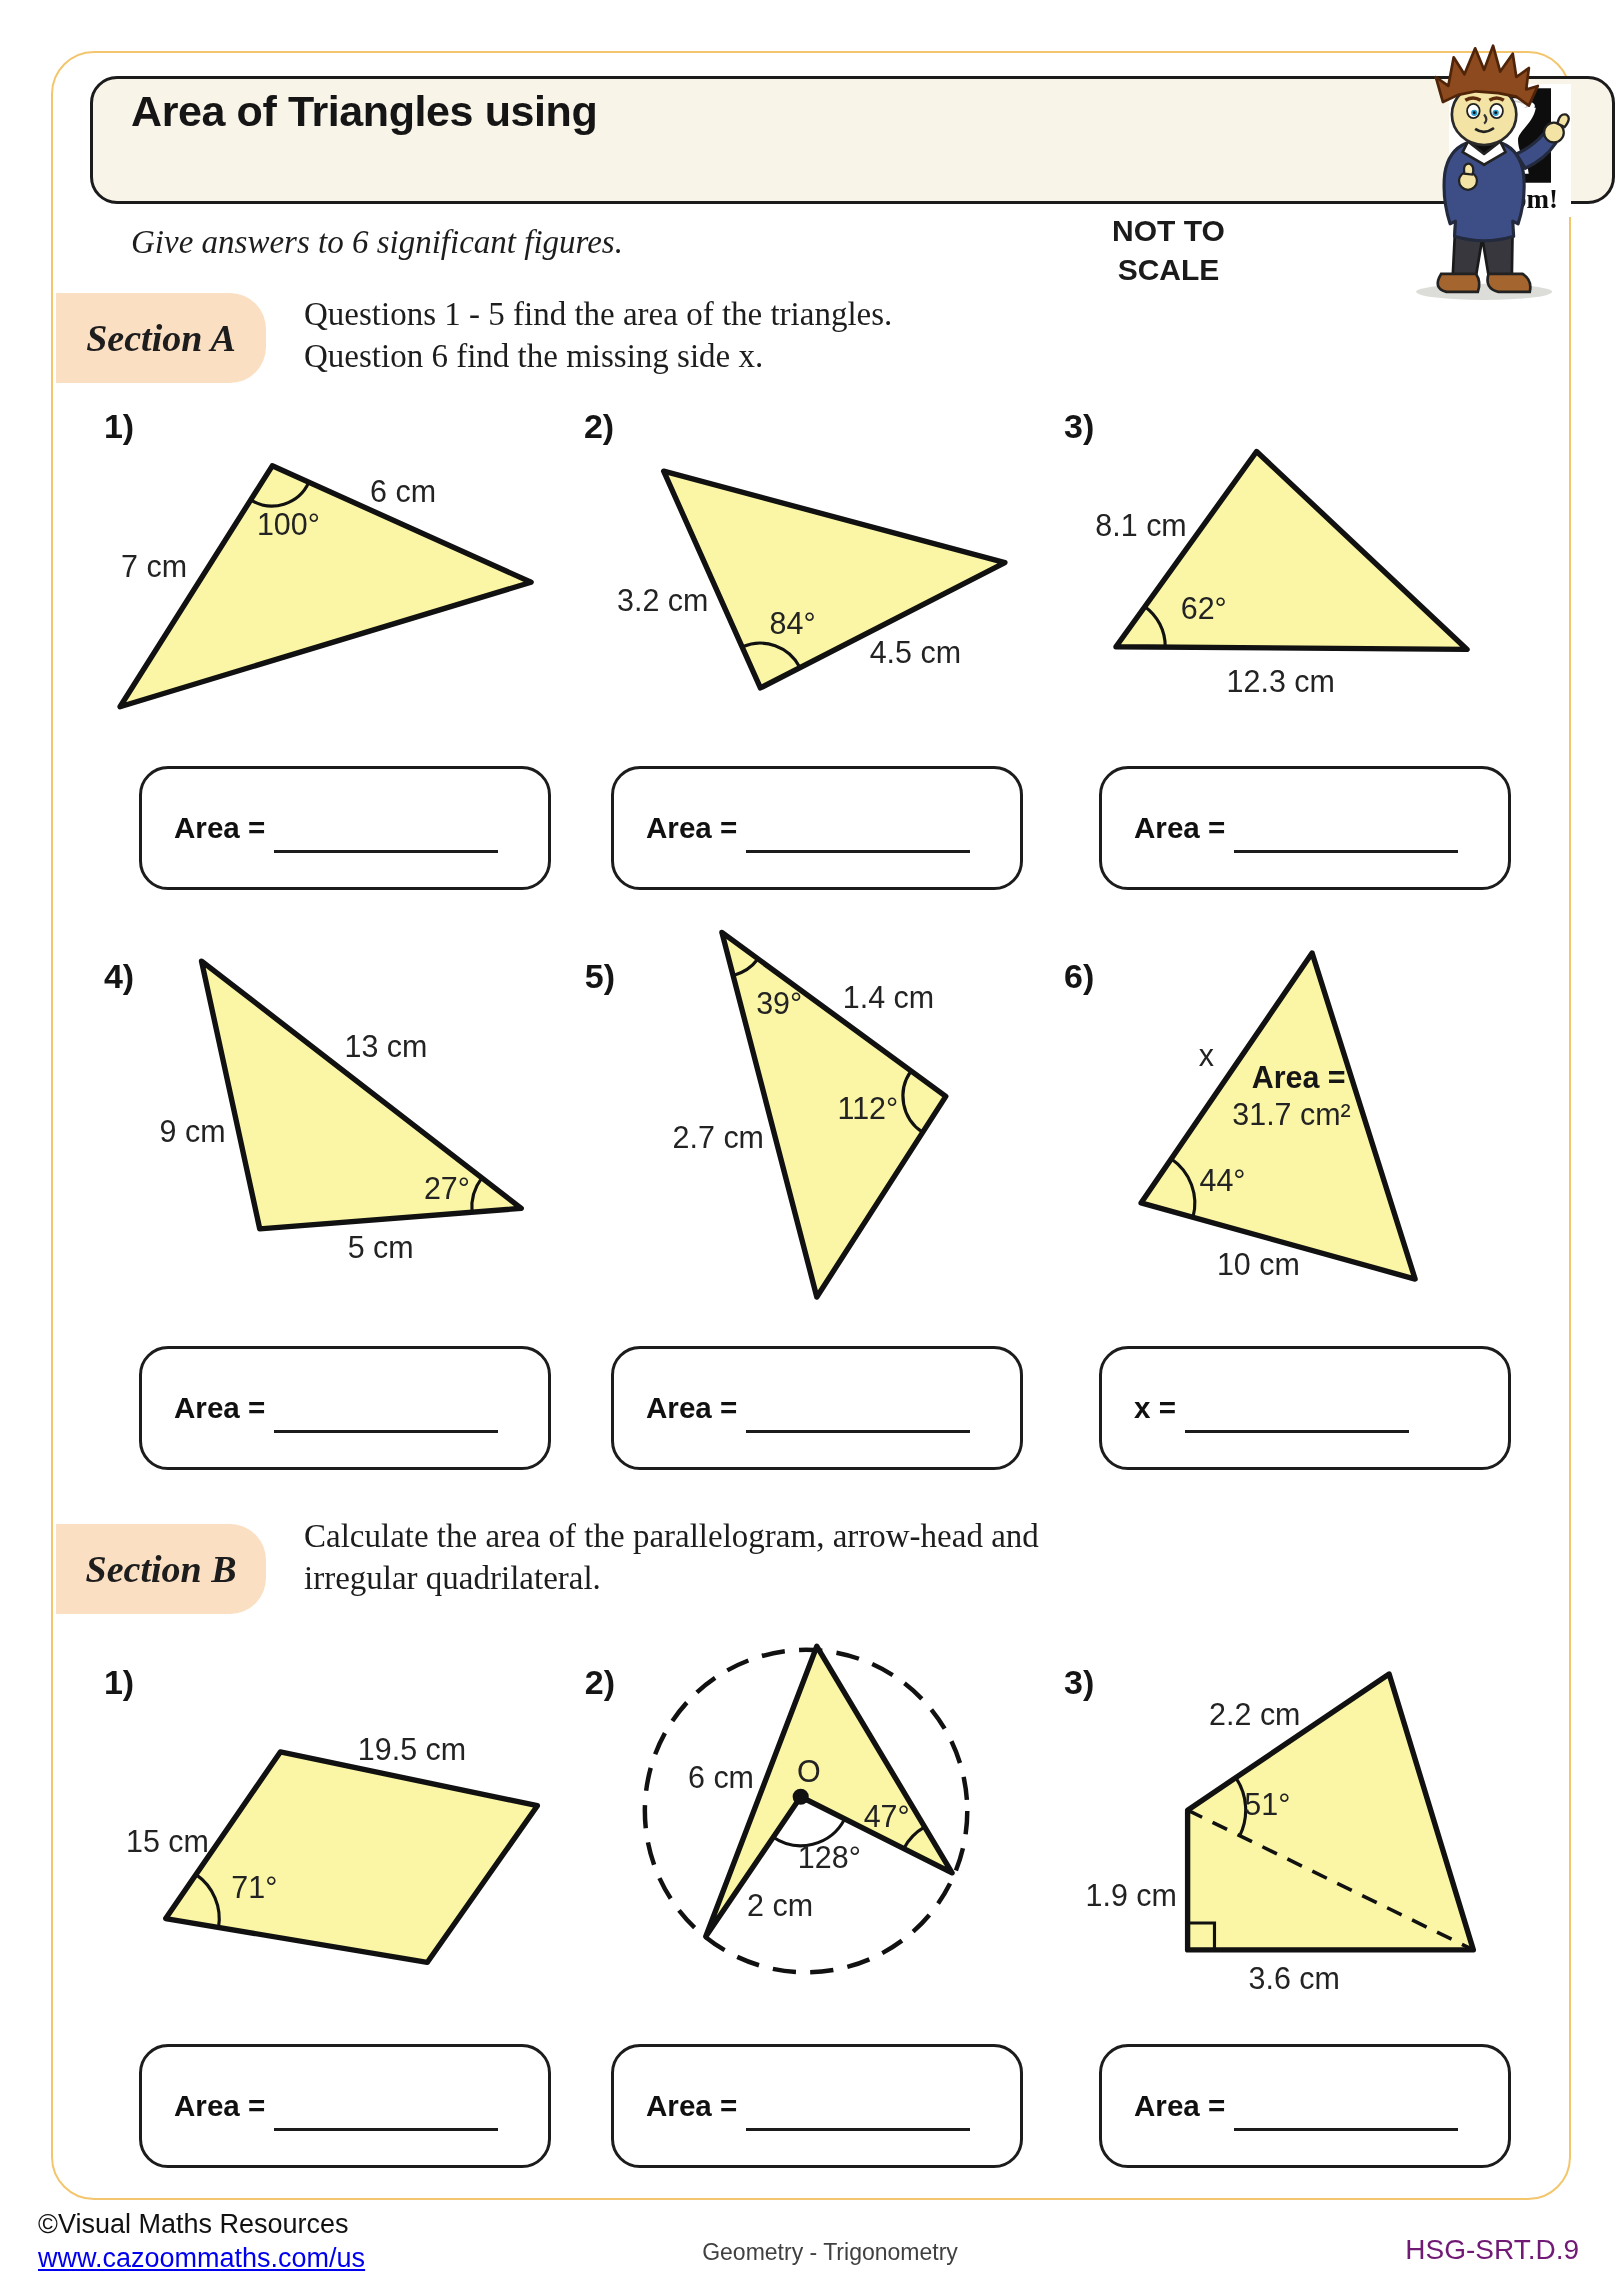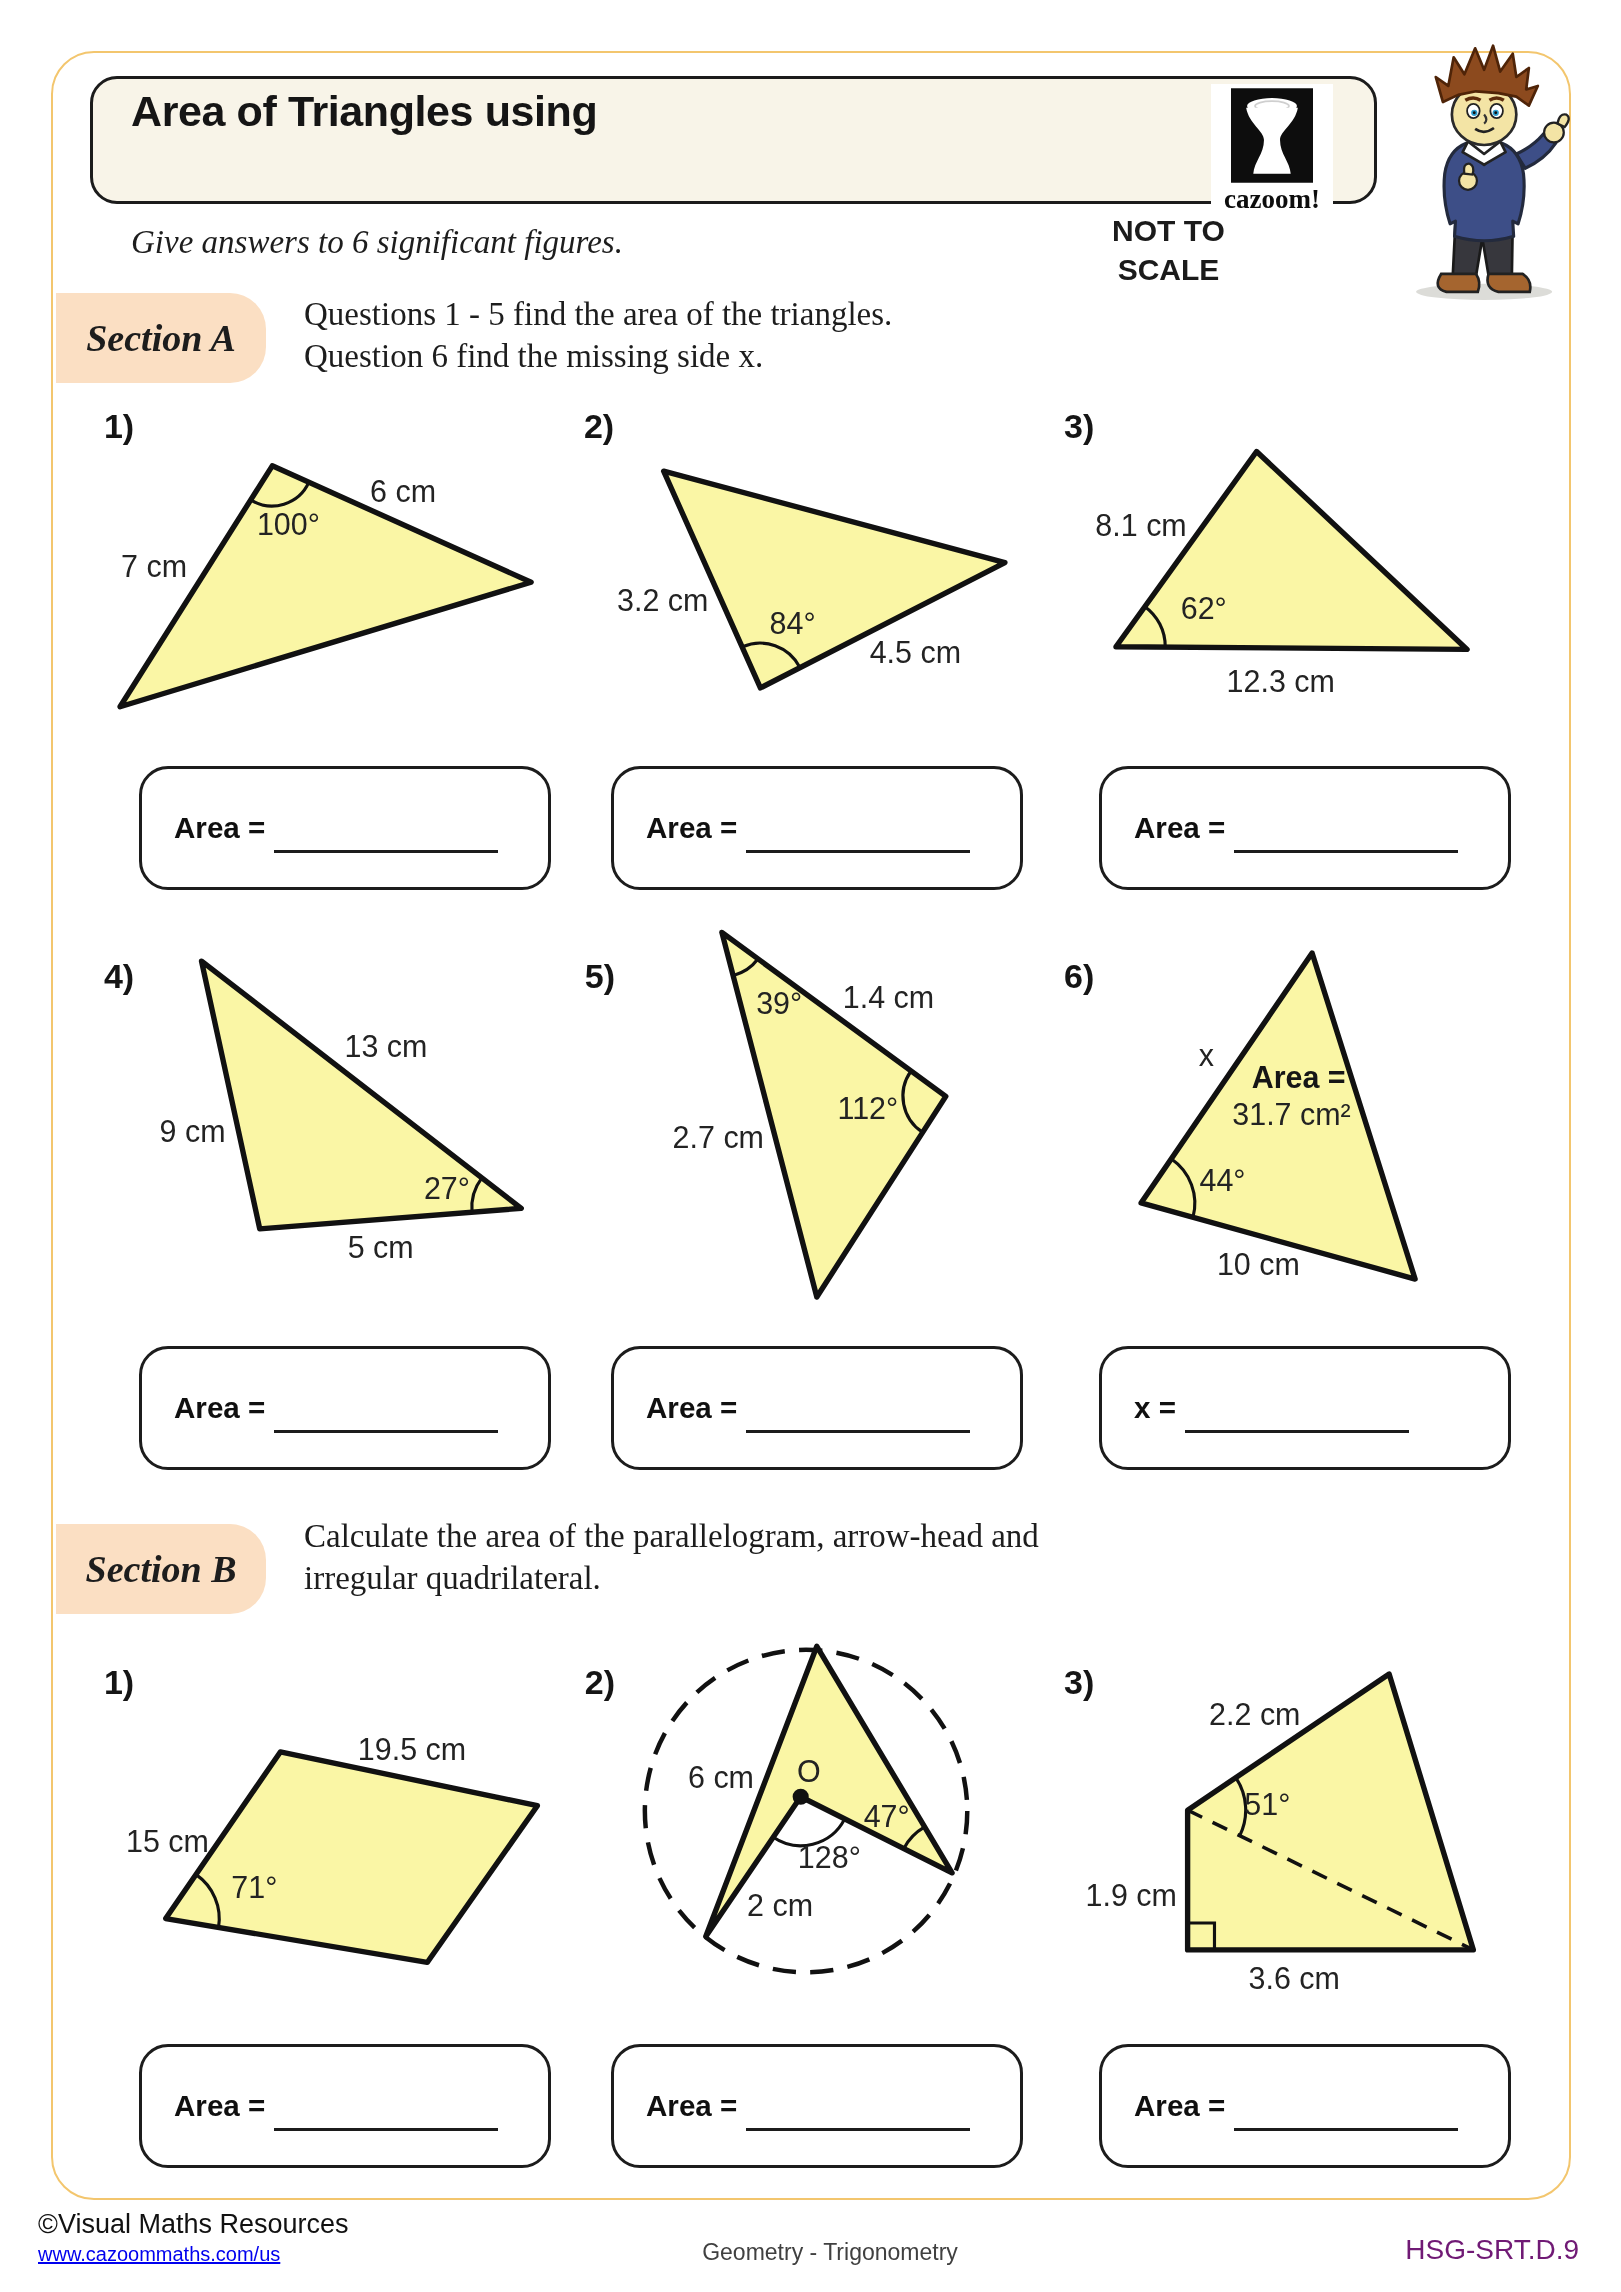--- a/index.html
+++ b/index.html
@@ -1,21 +1,21 @@
 <!DOCTYPE html>
 <html style="font-size:14.3px"><head>
 <meta charset="utf-8">
 <style>
   html,body{margin:0;padding:0;background:#fff;}
   .page{position:relative;width:1622px;height:2293px;background:#ffffff;overflow:hidden;
         font-family:"Liberation Sans",sans-serif;color:#1a1a1a;}
   .card{position:absolute;left:51px;top:51px;width:1516px;height:2145px;
         border:2.7px solid #F3C66E;border-radius:43px;background:#fff;}
   
-  .title-box{position:absolute;left:90px;top:76px;width:1287px;height:128px;
+  .title-box{position:absolute;left:90px;top:76px;width:1525px;height:128px;
         background:#F8F4E8;border:3.6px solid #1b1b1b;border-radius:27px;box-sizing:border-box;}
   .title-text{position:absolute;left:38px;top:7.2px;font-size:43px;font-weight:bold;
         line-height:1.17;color:#151515;letter-spacing:-0.4px;}
   .logo{position:absolute;right:41px;top:5.4px;width:115px;background:#fff;text-align:center;padding:3.6px 3.6px 1.8px;}
   .logo-text{font-family:"Liberation Serif",serif;font-weight:bold;font-size:27px;color:#0d0d0d;margin-top:-1.8px;}
   .nts{position:absolute;left:1034px;top:211px;width:269px;text-align:center;
         font-weight:bold;font-size:30px;line-height:1.3;color:#1b1b1b;}
   .mascot{position:absolute;left:1391px;top:32px;width:188px;height:269px;}
   
   .intro{position:absolute;left:131px;top:224px;font-family:"Liberation Serif",serif;
@@ -35,21 +35,21 @@
   .dlabel{font-family:"Liberation Sans",sans-serif;font-size:34px;fill:#232323;text-anchor:middle;}
   .dlabel-b{font-weight:bold;fill:#161616;}
   .qnum{font-family:"Liberation Sans",sans-serif;font-size:38px;font-weight:bold;fill:#151515;}
   
   .ansbox{position:absolute;width:412px;height:124px;border:3.6px solid #1c1c1c;border-radius:29px;
         background:#fff;display:flex;align-items:center;padding-left:32px;box-sizing:border-box;}
   .ansbox .lbl{font-weight:bold;font-size:29.6px;color:#101010;}
   .ansbox .line{width:224px;border-bottom:3.6px solid #1c1c1c;margin-left:9px;margin-top:47px;}
   
   .f-copy{position:absolute;left:38px;top:2209px;font-size:27px;color:#111;}
-  .f-url{position:absolute;left:38px;top:2243px;font-size:20px;color:#0000EE;text-decoration:underline;}
+  .f-url{position:absolute;left:38px;top:2243px;font-size:27px;color:#0000EE;text-decoration:underline;}
   .f-center{position:absolute;left:0;top:2239px;width:1622px;text-align:center;font-size:23px;color:#404040;padding-left:19px;}
   .f-code{position:absolute;right:43px;top:2234px;font-size:28px;color:#701a75;}
 </style>
 </head>
 <body>
 
 <div class="page">
   <div class="card"></div>
 
   <div class="title-box">

